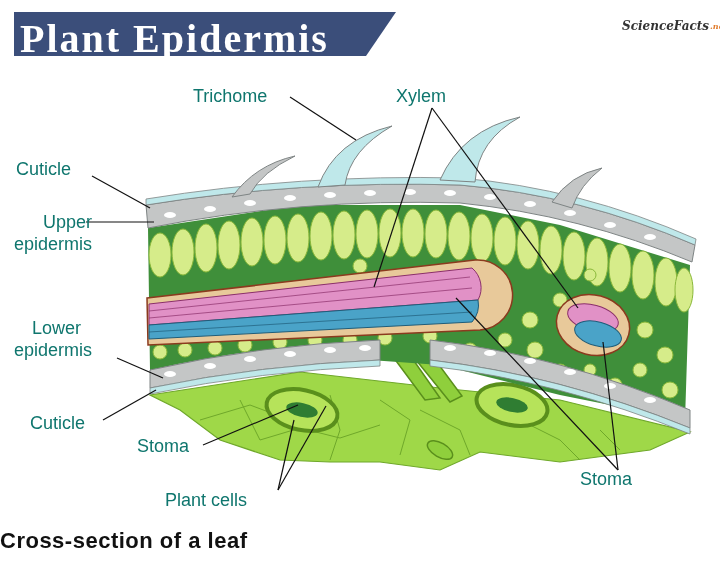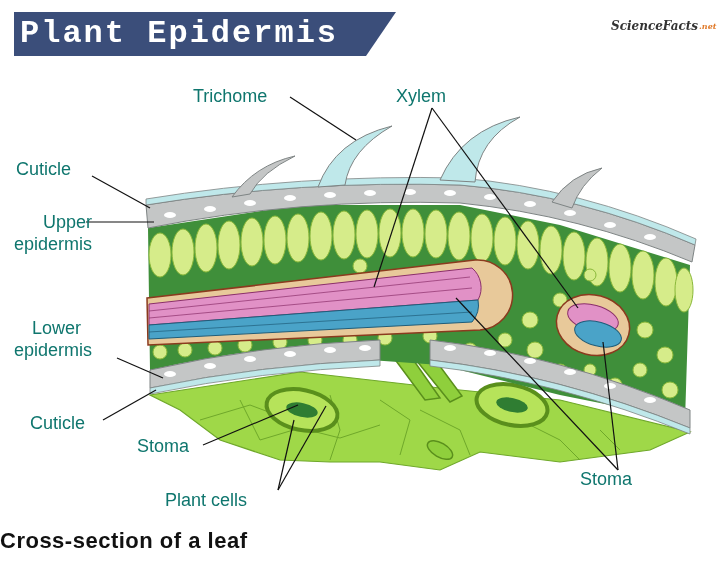--- a/index.html
+++ b/index.html
@@ -1,21 +1,21 @@
 <!DOCTYPE html>
 <html><head>
 <meta charset="utf-8">
 <style>
   html,body{margin:0;padding:0;background:#ffffff;}
   body{width:720px;height:577px;position:relative;overflow:hidden;font-family:"Liberation Sans","DejaVu Sans",sans-serif;}
   .title-banner{position:absolute;left:14px;top:12px;width:382px;height:44px;}
   .title-banner svg{position:absolute;left:0;top:0;}
-  .title-text{position:absolute;left:6px;top:3px;font-family:Liberation Mono, monospace;font-weight:bold;font-size:32px;color:#ffffff;letter-spacing:2px;white-space:nowrap;}
+  .title-text{position:absolute;left:6px;top:3px;font-family:Liberation Serif, serif;font-weight:bold;font-size:40px;color:#ffffff;letter-spacing:2px;white-space:nowrap;}
   .logo{position:absolute;left:602px;top:14px;width:112px;height:24px;display:flex;align-items:center;}
-  .logo-text{font-family:"DejaVu Serif",serif;font-style:italic;font-weight:bold;font-size:12px;color:#333;margin-left:9px;white-space:nowrap;}
+  .logo-text{font-family:"DejaVu Serif",serif;font-style:italic;font-weight:bold;font-size:12px;color:#333;margin-left:20px;white-space:nowrap;}
   .logo-net{font-size:8px;color:#e07a2a;font-style:italic;margin-left:1px;}
   .diagram{position:absolute;left:0;top:0;}
   .lbl{position:absolute;font-size:18px;color:#0f766e;white-space:nowrap;line-height:20px;}
   .caption{position:absolute;left:0;width:720px;top:528px;text-align:left;font-weight:bold;font-size:22px;color:#111;letter-spacing:0.5px;}
 </style>
 </head>
 <body>
 
 <div class="title-banner">
   <svg width="382" height="44">

